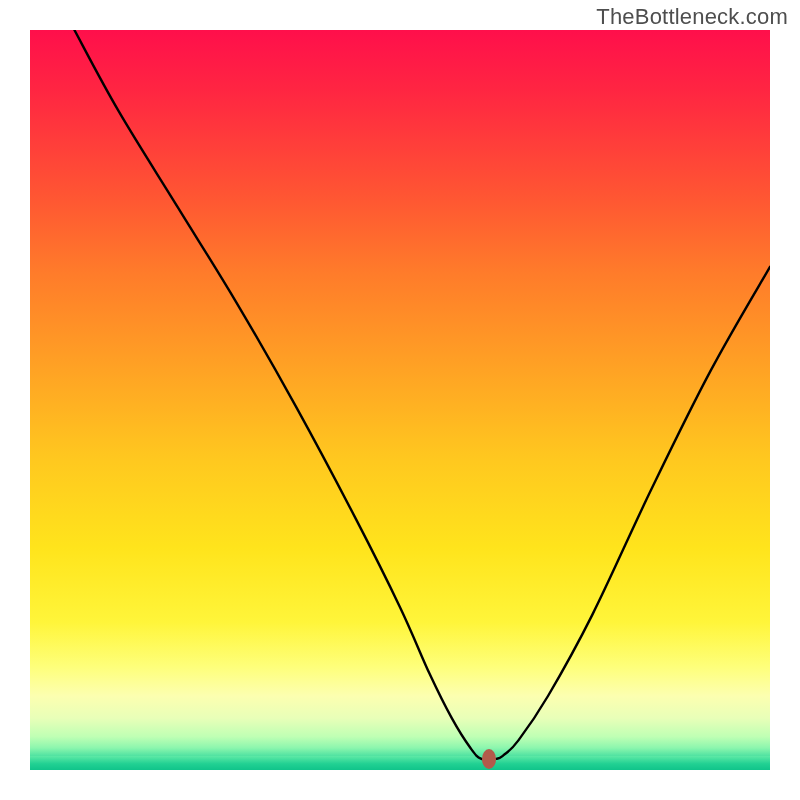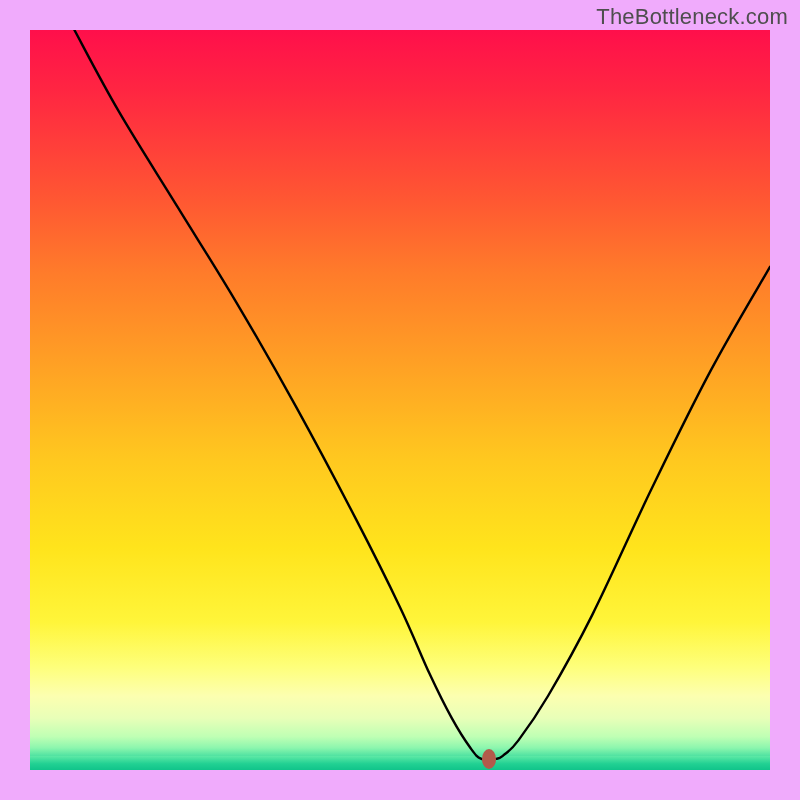--- a/index.html
+++ b/index.html
@@ -1,21 +1,21 @@
 <!DOCTYPE html>
 <html><head>
 <meta charset="utf-8">
 <style>
   * { margin: 0; padding: 0; box-sizing: border-box; }
   html, body { width: 800px; height: 800px; overflow: hidden; background: #000; }
   .frame {
     position: relative;
     width: 800px;
     height: 800px;
-    background: #f0abfc;
+    background: #ffffff;
   }
   .watermark {
     position: absolute;
     top: 4px;
     right: 12px;
     font-family: Arial, Helvetica, sans-serif;
     font-size: 22px;
     font-weight: 500;
     color: #4e4e4e;
     letter-spacing: 0.2px;

